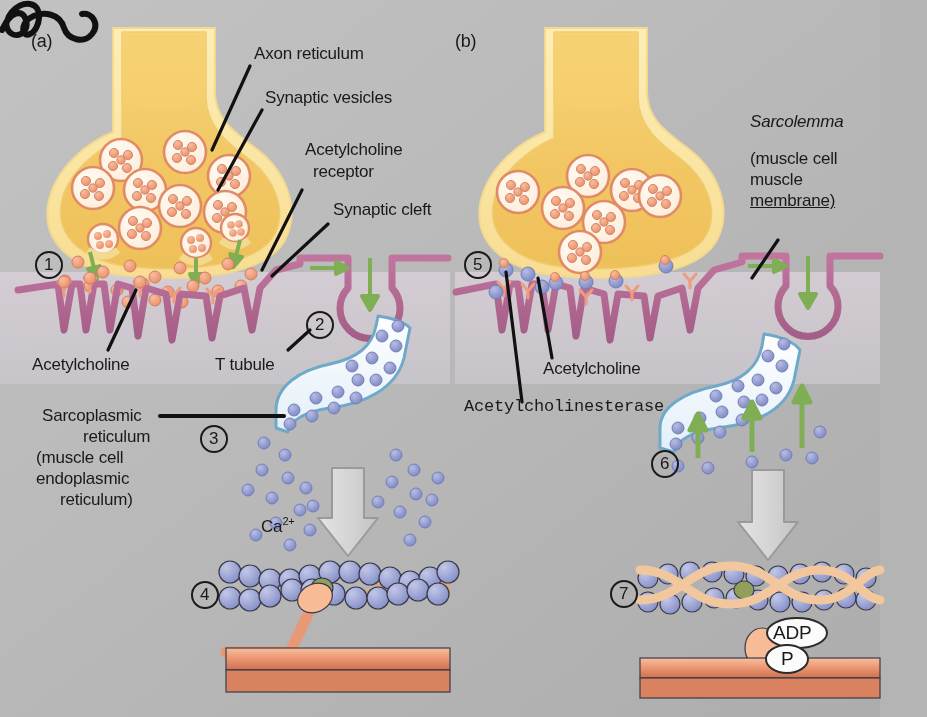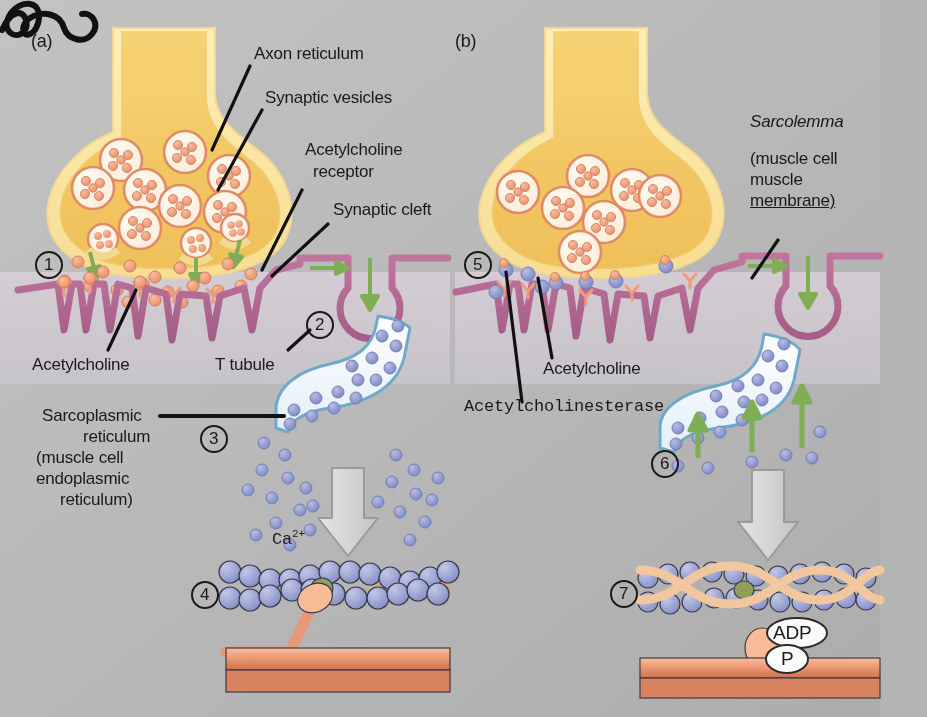--- a/index.html
+++ b/index.html
@@ -537,21 +537,21 @@
 <div class="lbl" style="left:305px;top:161px;margin-left:8px;">receptor</div>
 <div class="lbl" style="left:333px;top:199px;">Synaptic cleft</div>
 <div class="lbl" style="left:32px;top:354px;">Acetylcholine</div>
 <div class="lbl" style="left:215px;top:354px;">T tubule</div>
 <div class="lbl" style="left:42px;top:405px;">Sarcoplasmic</div>
 <div class="lbl" style="left:36px;top:426px;margin-left:47px;">reticulum</div>
 <div class="lbl" style="left:36px;top:447px;">(muscle cell</div>
 <div class="lbl" style="left:36px;top:468px;">endoplasmic</div>
 <div class="lbl" style="left:36px;top:489px;margin-left:24px;">reticulum)</div>
 
-<div class="lbl" style="left:252px;top:503px;font-family:Liberation Mono, monospace;">
+<div class="lbl" style="left:252px;top:490px;">
   <span>Ca</span><sup style="font-size:11px;">2+</sup>
 </div>
 
 <div class="lbl" style="left:750px;top:111px;font-style:italic;">Sarcolemma</div>
 <div class="lbl" style="left:750px;top:148px;">(muscle cell</div>
 <div class="lbl" style="left:750px;top:169px;">muscle</div>
 <div class="lbl" style="left:750px;top:190px;text-decoration:underline;">membrane)</div>
 <div class="lbl" style="left:543px;top:358px;">Acetylcholine</div>
 <div class="lbl" style="left:464px;top:396px;font-family:Liberation Mono, monospace;">Acetylcholinesterase</div>
 

